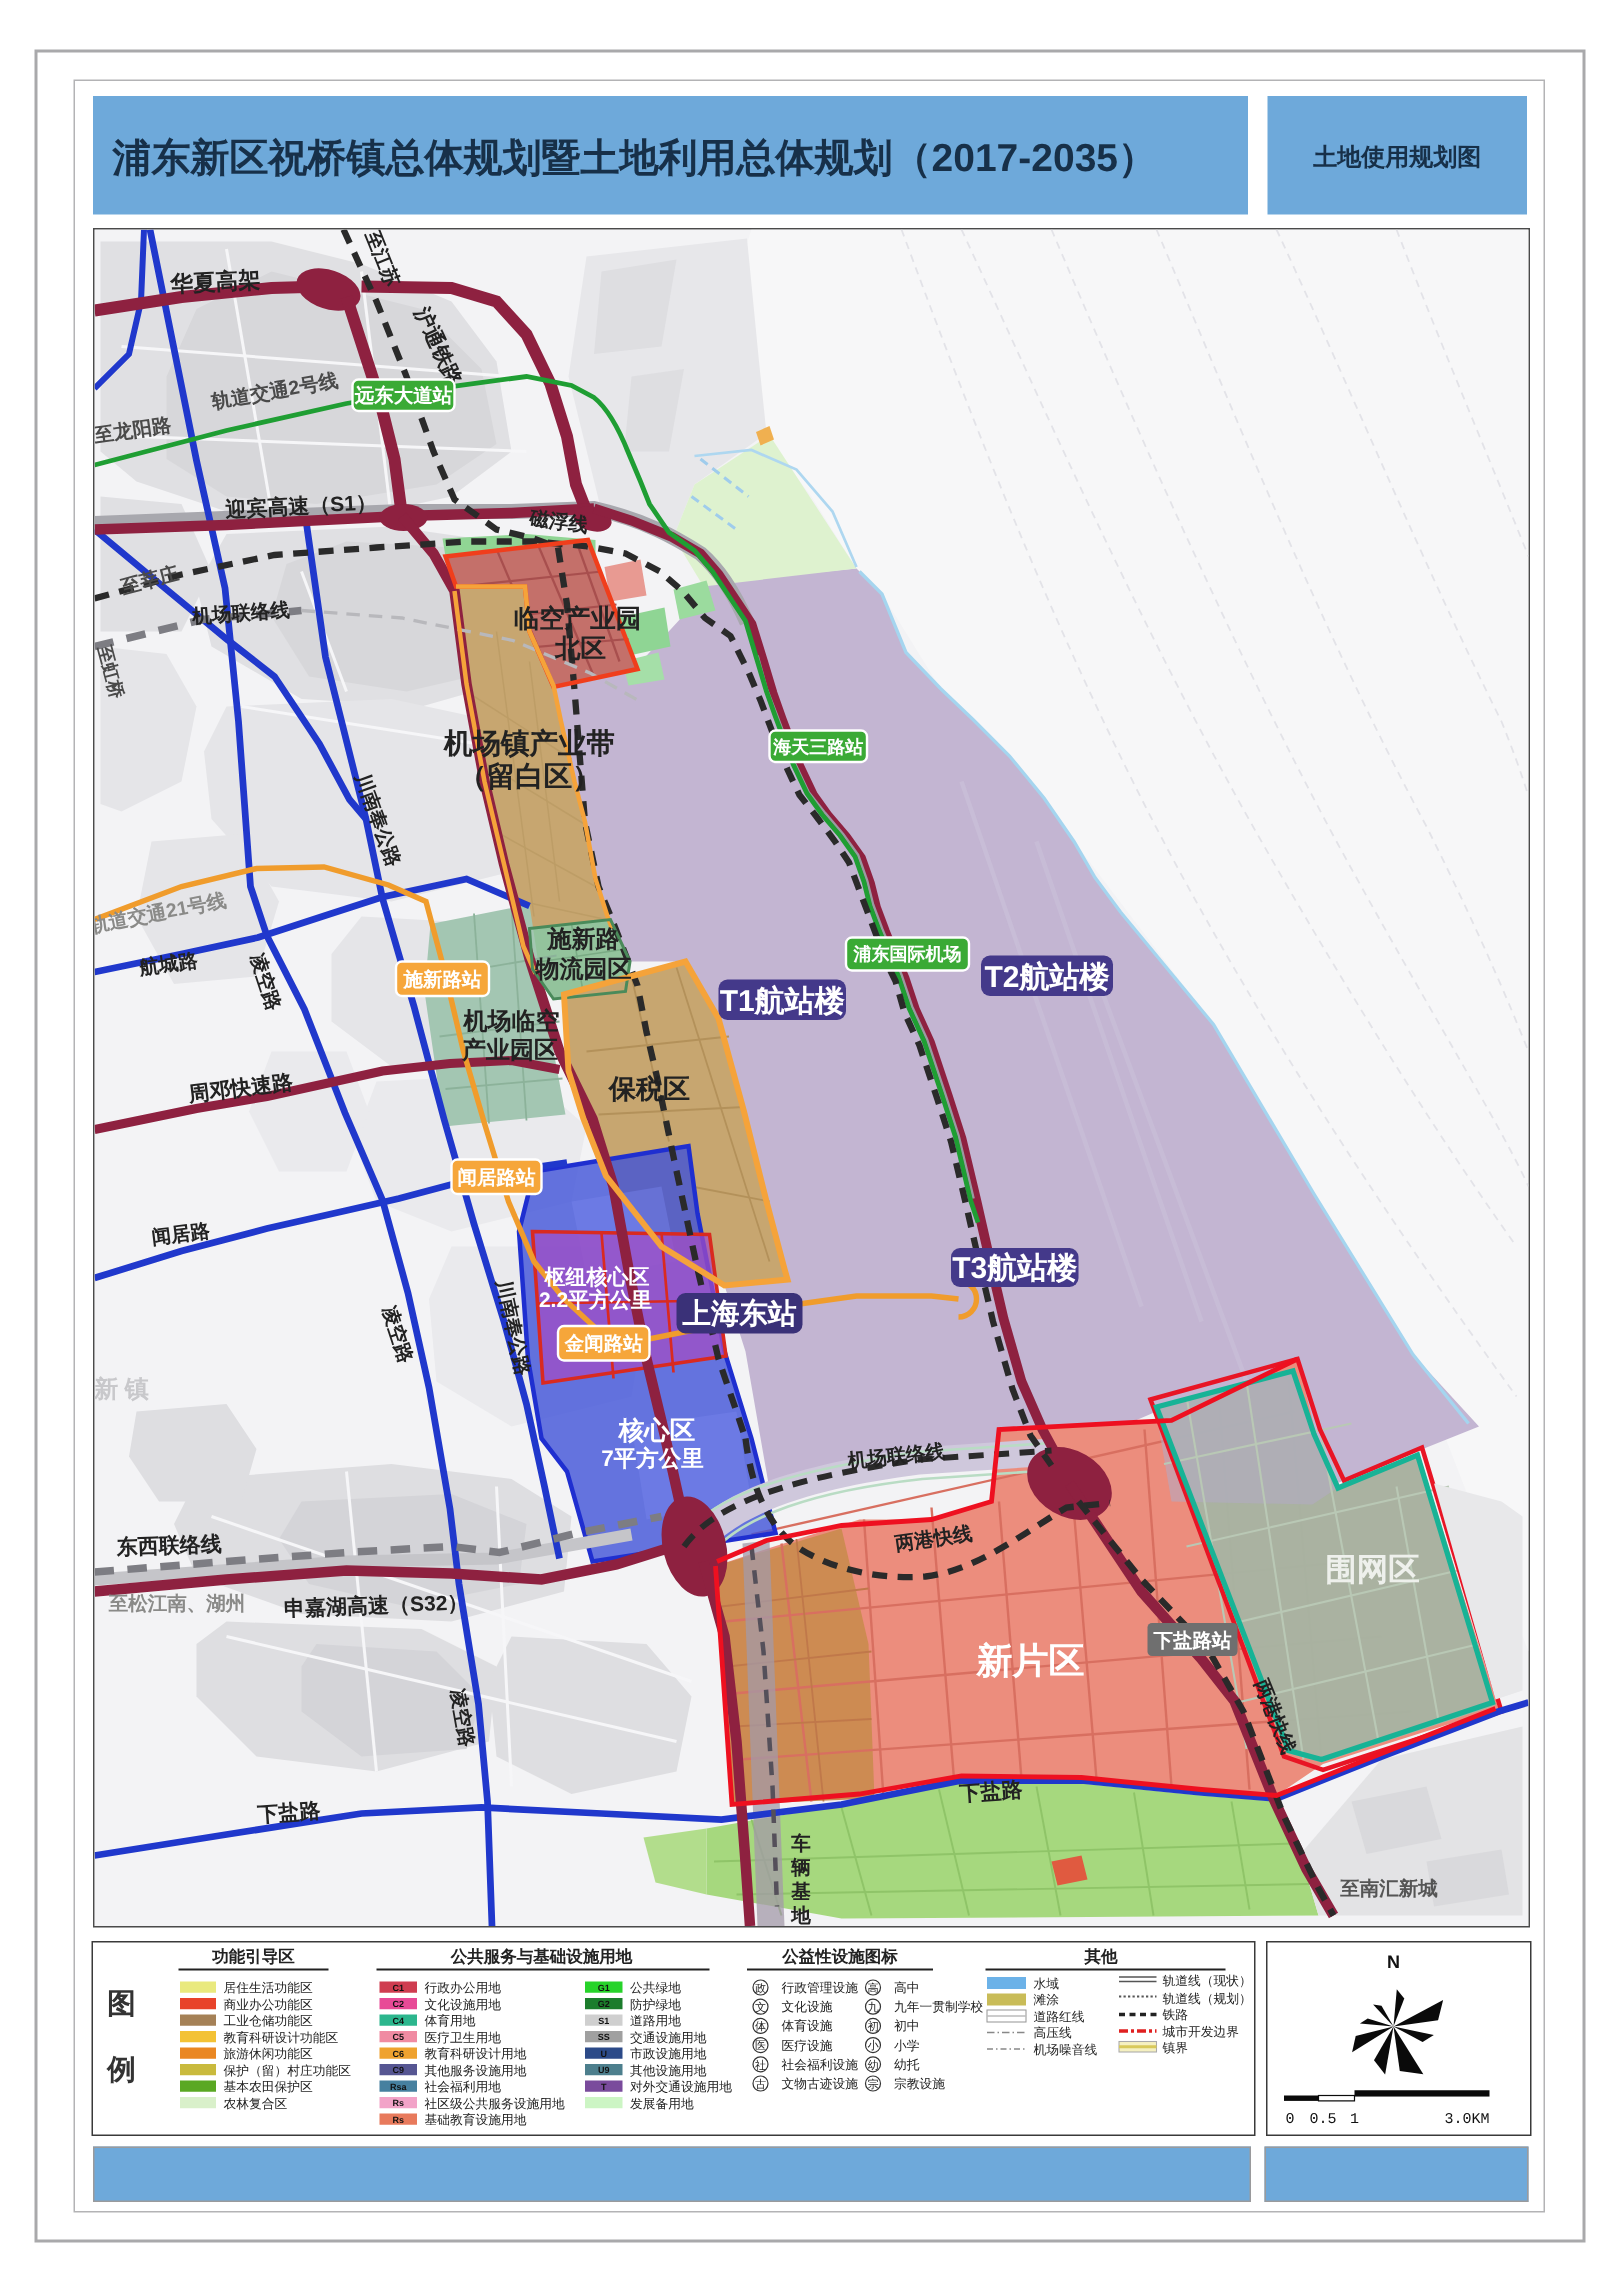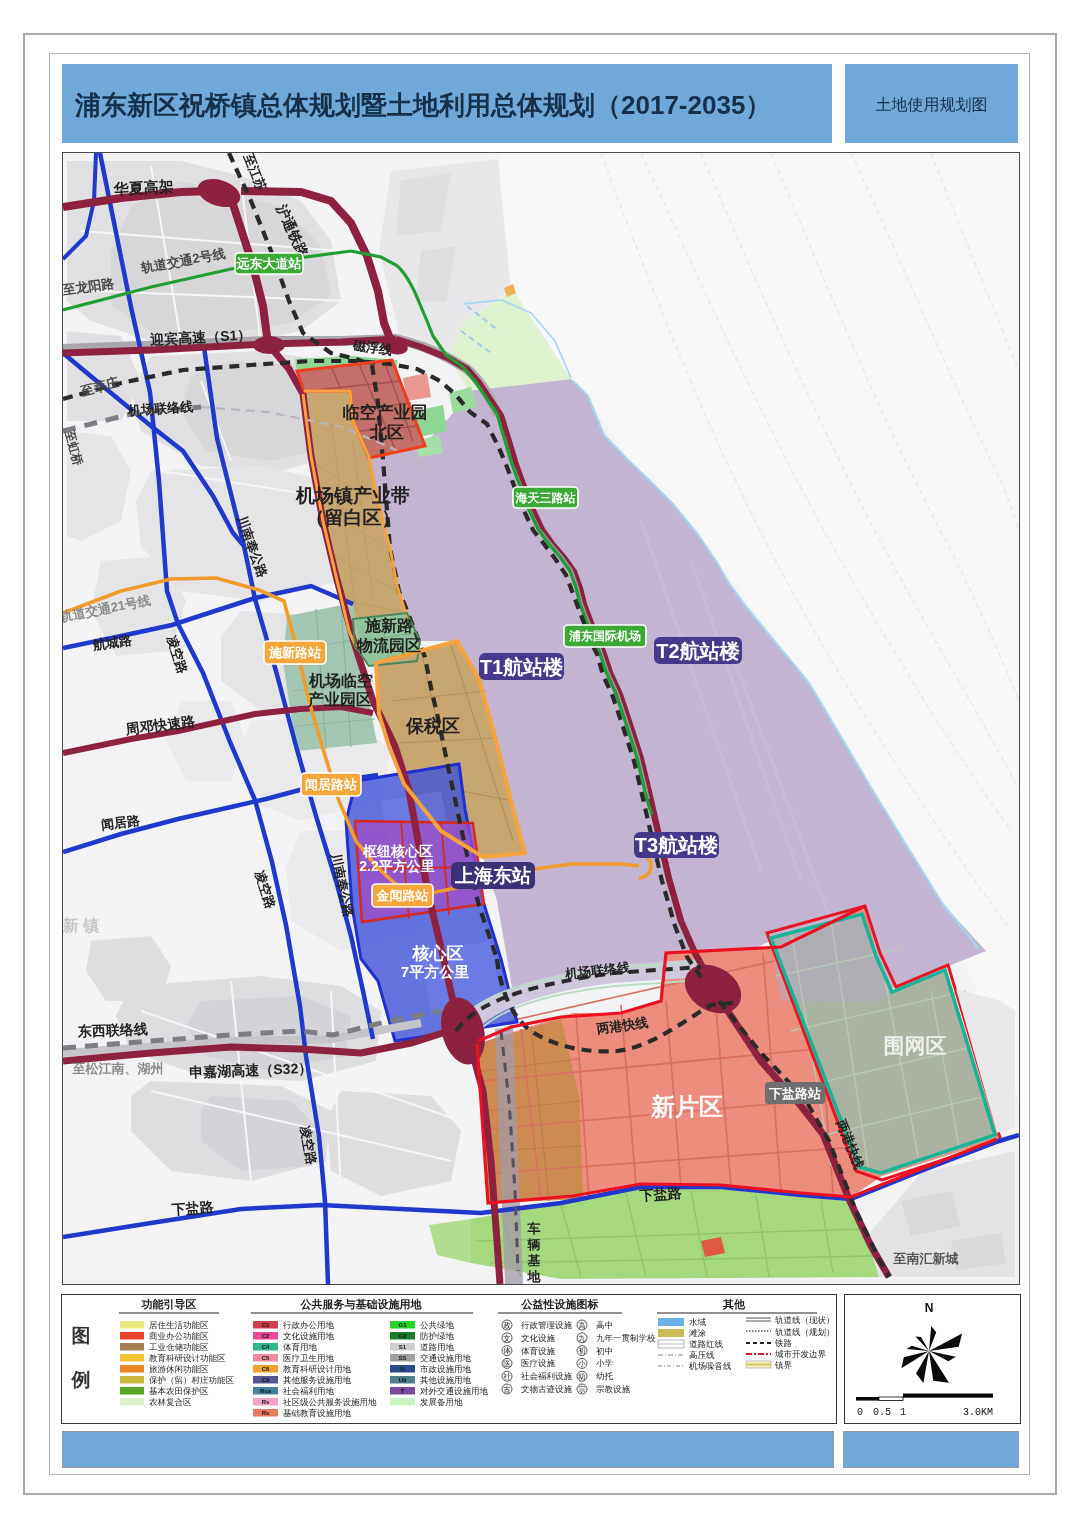--- a/index.html
+++ b/index.html
@@ -13,21 +13,21 @@
 <div class="abs" style="left:23px;top:33px;width:1030px;height:1458px;border:2px solid #a9a9ab;"></div>
 
 <div class="abs" style="left:49px;top:53px;width:979px;height:1420px;border:1px solid #b3b3b5;"></div>
 
 <div class="abs" style="left:62px;top:64px;width:770px;height:79px;background:#6ea9da;"></div>
 
 <div class="abs" style="left:75px;top:88px;width:760px;font-size:26px;font-weight:bold;color:#173049;">浦东新区祝桥镇总体规划暨土地利用总体规划（2017-2035）</div>
 
 <div class="abs" style="left:845px;top:64px;width:173px;height:79px;background:#6ea9da;"></div>
 
-<div class="abs" style="left:845px;top:95px;width:173px;text-align:center;font-size:16px;font-weight:normal;color:#173049;">土地使用规划图</div>
+<div class="abs" style="left:845px;top:95px;width:173px;text-align:center;font-size:16px;font-weight:bold;color:#173049;">土地使用规划图</div>
 
 <div class="abs" style="left:62px;top:152px;width:956px;height:1131px;border:1px solid #4a4a4a;background:#f5f5f6;overflow:hidden;">
 <svg width="956" height="1131" viewBox="62 152 956 1131" xmlns="http://www.w3.org/2000/svg">
 
 <rect x="62" y="152" width="956" height="1131" fill="#f3f3f5"></rect>
 
 <polygon points="500,152 1018,152 1018,1100 941,902 808,682 715,560 626,458 587,395 570,378 540,330 470,240" fill="#f7f7f8"></polygon>
 
 <polygon points="390,170 497,158 505,240 510,288 462,322 448,357 400,340 378,250" fill="#e7e7ea"></polygon>
 <g fill="#dedee1">

